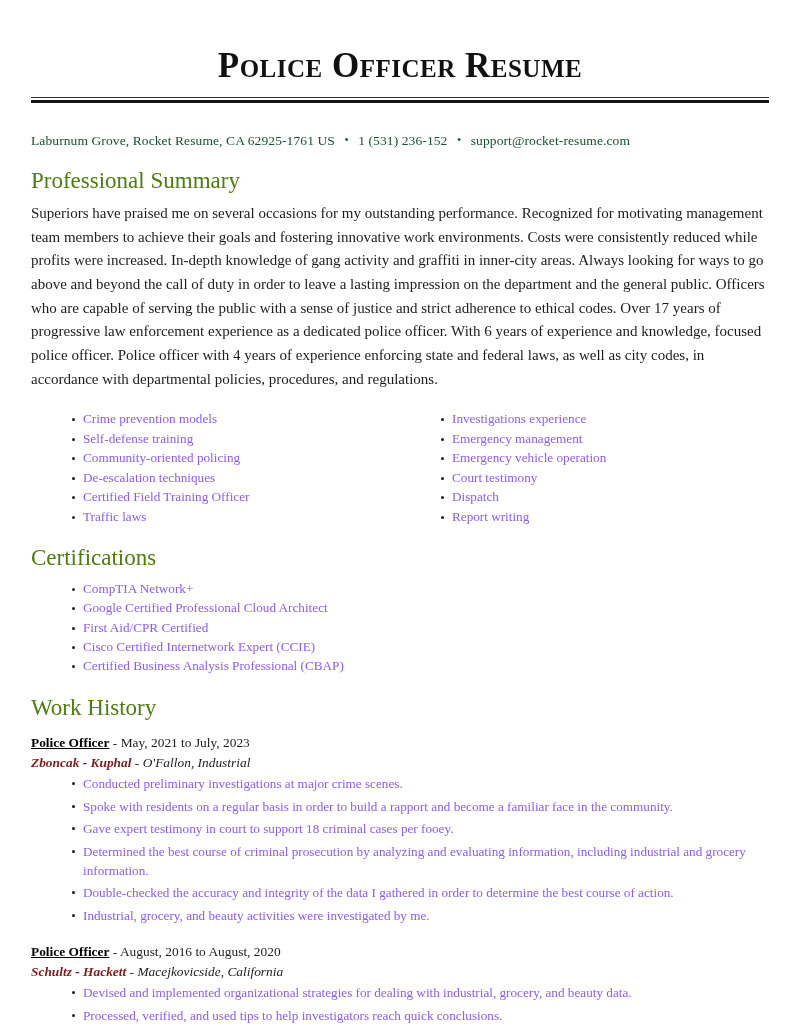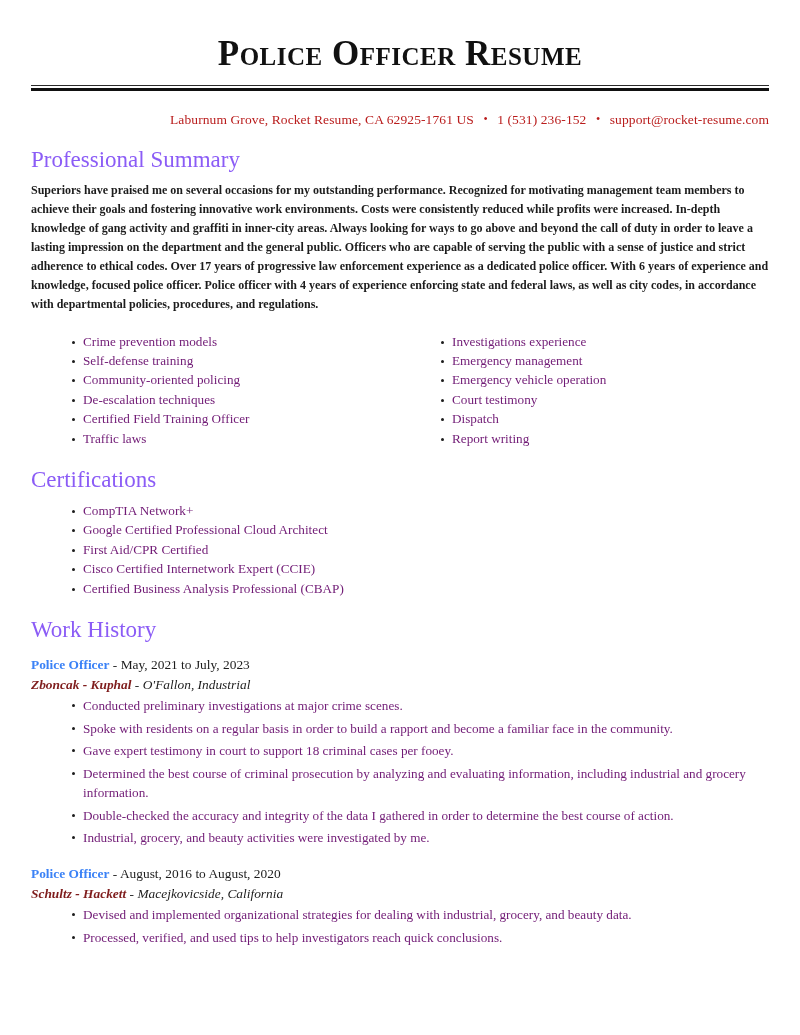--- a/index.html
+++ b/index.html
@@ -12,21 +12,21 @@
     height: 1035px;
     overflow: hidden;
     font-family: "Liberation Serif", "DejaVu Serif", serif;
     color: #1a1a1a;
     -webkit-font-smoothing: antialiased;
   }
   .page {
     width: 800px;
     height: 874px;
     box-sizing: border-box;
-    padding: 4px 31px;
+    padding: 16px 31px;
     position: relative;
   }
 
   
   .resume-title {
     margin: 0;
     padding-top: 30px;
     text-align: center;
     font-family: "Liberation Serif", "DejaVu Serif", serif;
     font-weight: 700;
@@ -46,66 +46,65 @@
   }
   .rule-gap {
     height: 2px;
   }
   .rule-thick {
     height: 3px;
     background: #111111;
     width: 100%;
   }
   .contact-line {
-    margin-top: 21px;
-    text-align: right;
+    margin-top: 30px;
+    text-align: left;
     font-size: 13.5px;
-    color: #b91c1c;
+    color: #14532d;
     letter-spacing: 0.1px;
   }
   .contact-sep {
     display: inline-block;
     padding: 0 6px;
     font-size: 12px;
     vertical-align: 1px;
   }
 
   
   .section {
     margin-top: 18px;
   }
   .section-title {
     margin: 0 0 6px 0;
     font-family: "Liberation Serif", "DejaVu Serif", serif;
     font-weight: 400;
     font-size: 23px;
     line-height: 1.25;
-    color: #8b5cf6;
+    color: #4d7c0f;
   }
   .summary-text {
     margin: 0;
-    font-size: 12px;
+    font-size: 15px;
     line-height: 1.58;
     text-align: left;
     color: #1c1c1c;
-    font-weight: bold;
   }
 
   
   ul.bullets {
     margin: 4px 0 0 0;
     padding: 0 0 0 41px;
     list-style: none;
   }
   ul.bullets > li {
     position: relative;
     font-size: 13.2px;
     line-height: 1.32;
     padding: 1px 0 1px 11px;
-    color: #701a75;
+    color: #8b5cf6;
   }
   ul.bullets > li::before {
     content: "";
     position: absolute;
     left: 0;
     top: 9px;
     width: 3px;
     height: 3px;
     border-radius: 50%;
     background: #1c1c1c;
@@ -130,21 +129,22 @@
   .job:first-of-type {
     margin-top: 10px;
   }
   .job-line-1 {
     font-size: 13.4px;
     line-height: 1.5;
     color: #1c1c1c;
   }
   .job-role {
     font-weight: 700;
-    color: #3b82f6;
+    color: #000000;
+    text-decoration: underline;
   }
   .job-dash {
     color: #2b2b2b;
   }
   .job-dates {
     color: #1c1c1c;
   }
   .job-line-2 {
     font-size: 13.4px;
     line-height: 1.5;

